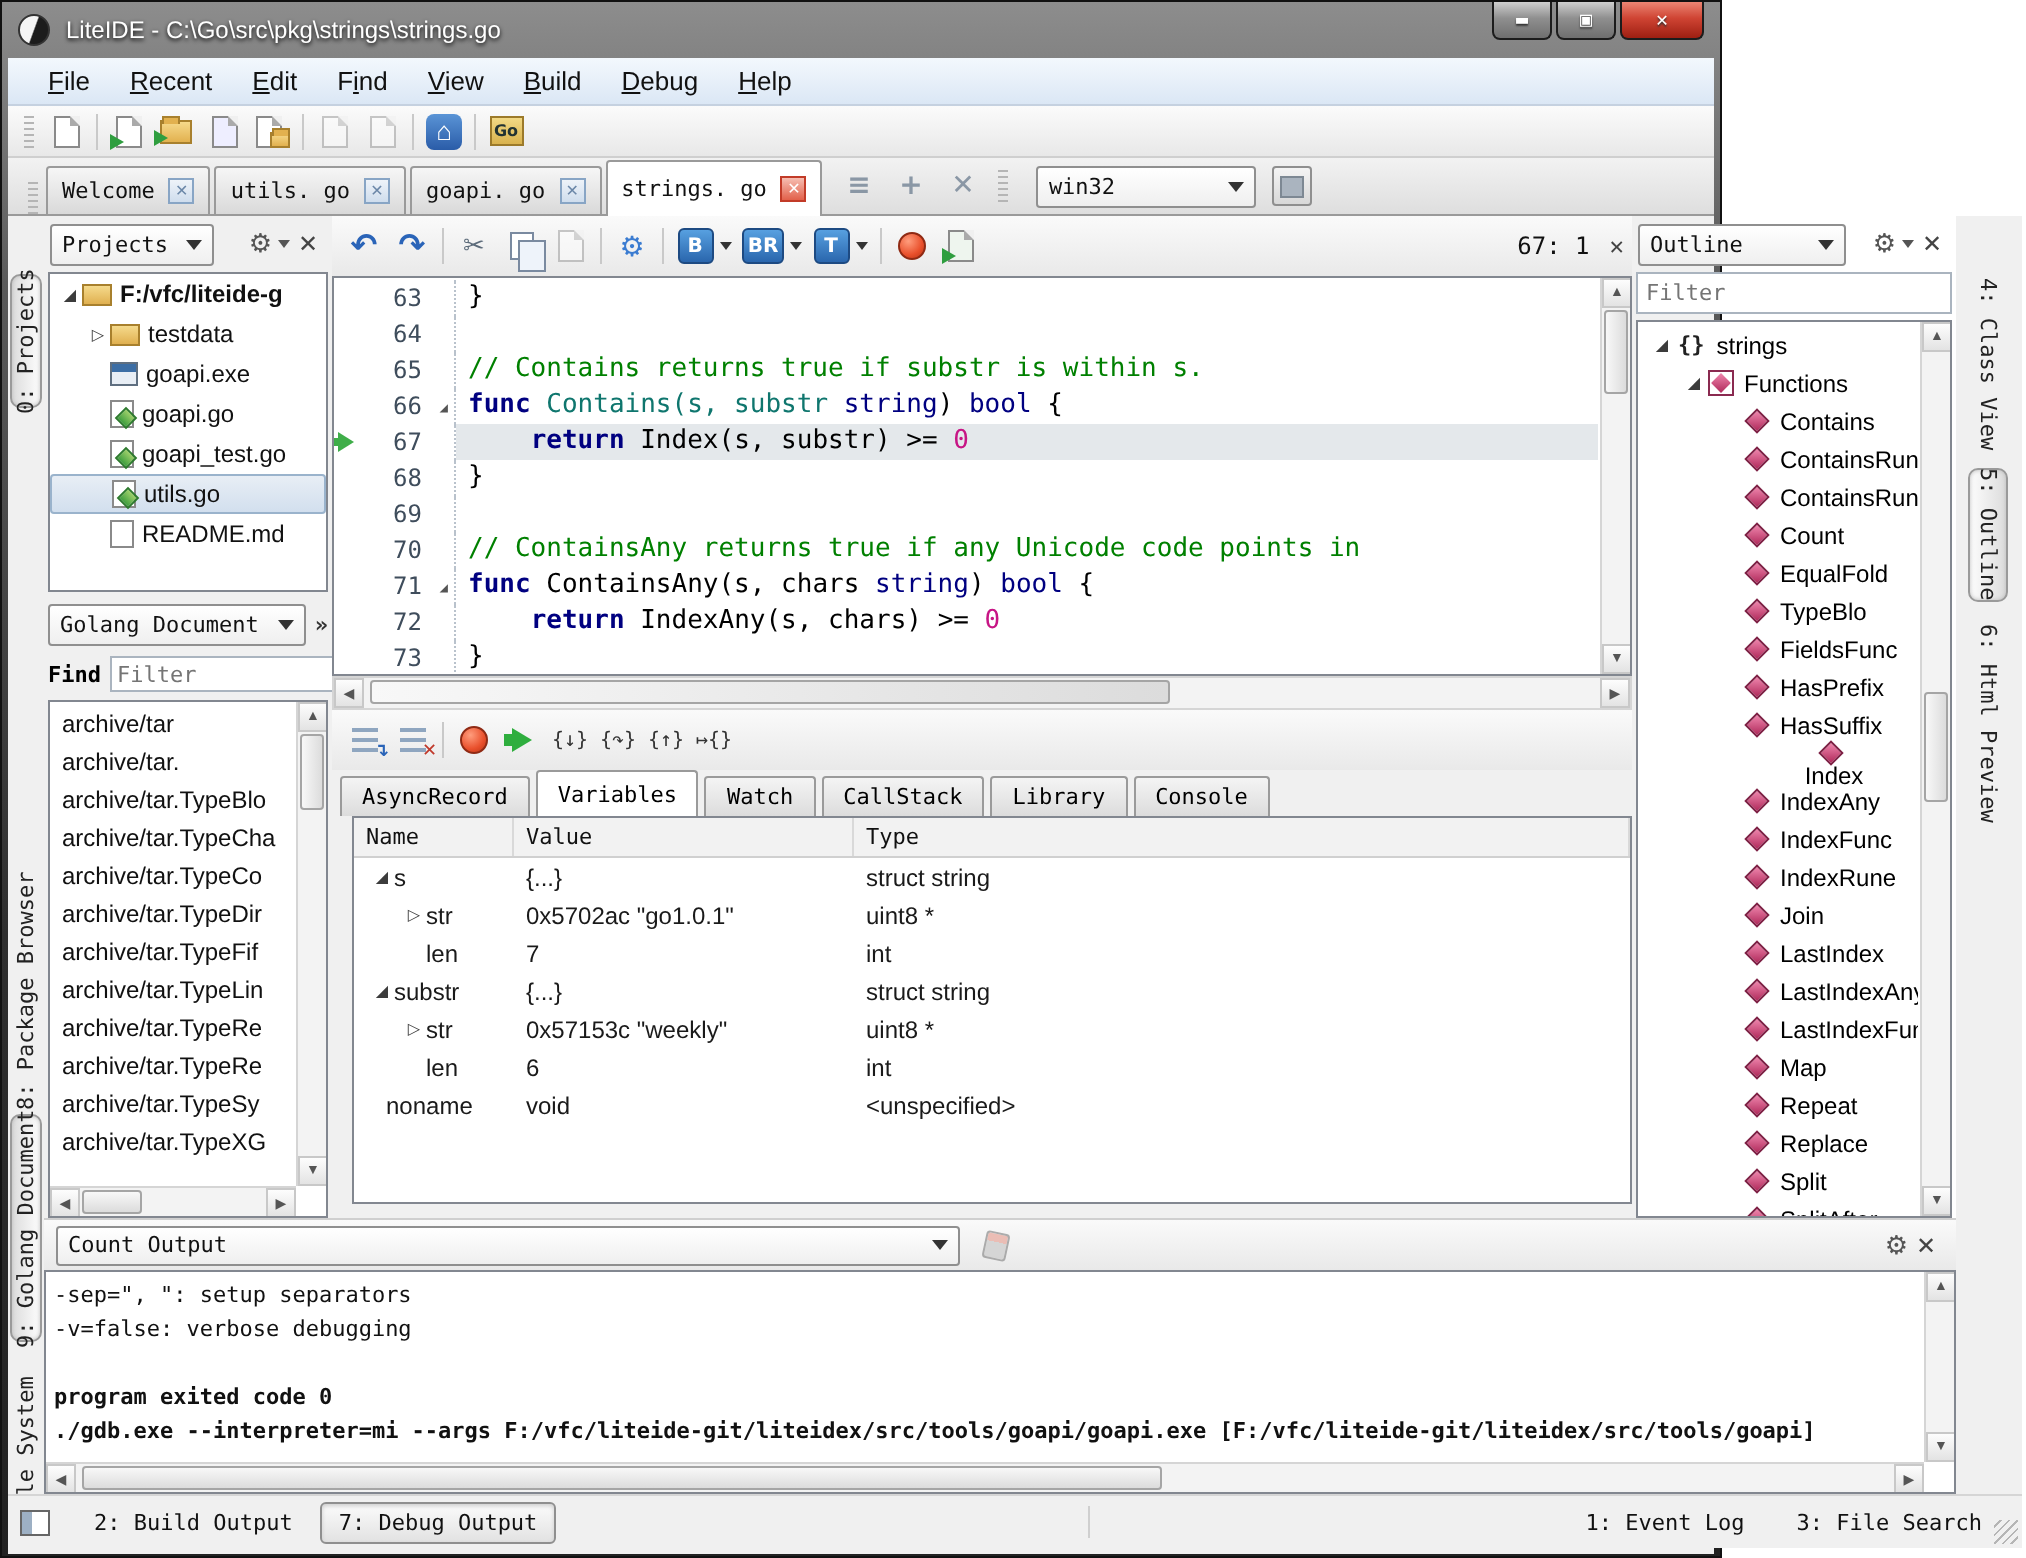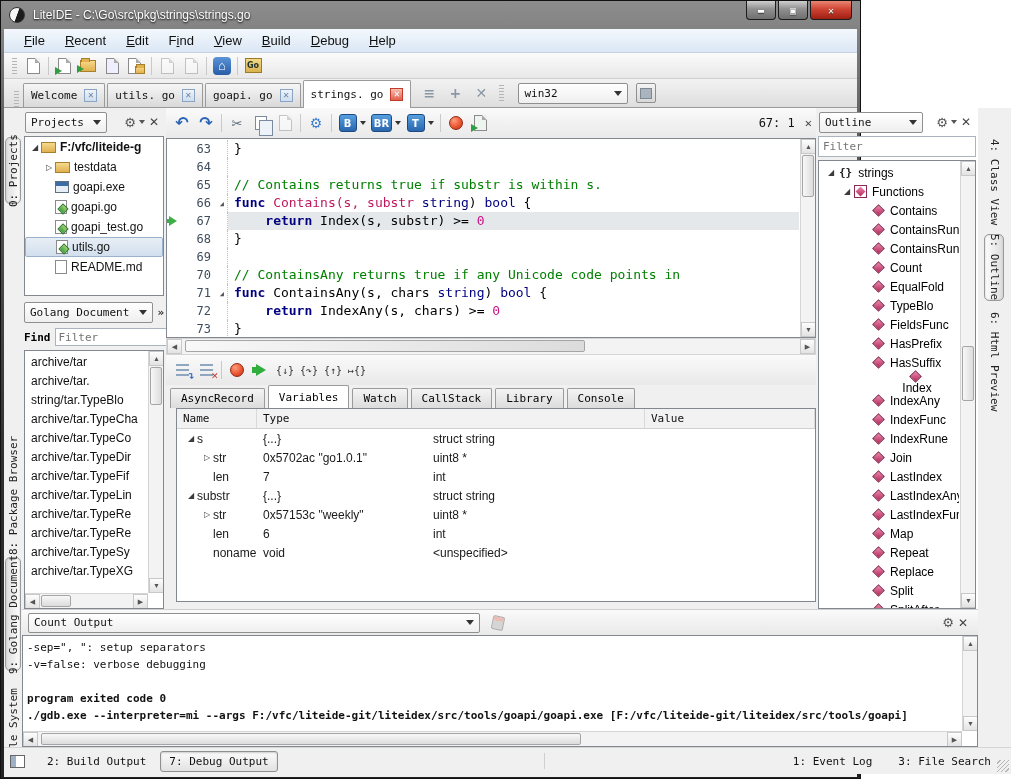--- a/index.html
+++ b/index.html
@@ -364,21 +364,21 @@
         <span class="chev">»</span>
       </div>
       <div class="pp-find">
         <span>Find</span>
         <input placeholder="Filter" style="">
       </div>
       <div class="white-box pp-list">
         <div id="pkg-list" style="position:absolute;left:0;top:2px;right:16px;bottom:16px;overflow:hidden">
             <div class="pkg-item">archive/tar</div>
             <div class="pkg-item">archive/tar.</div>
-            <div class="pkg-item">string/tar.TypeBlo</div>
+            <div class="pkg-item">archive/tar.TypeBlo</div>
             <div class="pkg-item">archive/tar.TypeCha</div>
             <div class="pkg-item">archive/tar.TypeCo</div>
             <div class="pkg-item">archive/tar.TypeDir</div>
             <div class="pkg-item">archive/tar.TypeFif</div>
             <div class="pkg-item">archive/tar.TypeLin</div>
             <div class="pkg-item">archive/tar.TypeRe</div>
             <div class="pkg-item">archive/tar.TypeRe</div>
             <div class="pkg-item">archive/tar.TypeSy</div>
             <div class="pkg-item">archive/tar.TypeXG</div>
           </div>
@@ -461,21 +461,21 @@
               <span class="gut-num">65</span>
               <span class="fold-col"></span>
               <span class="code-text"><span style="color: rgb(0, 128, 0);">// Contains returns true if substr is within s.</span></span>
             </div>
             <div class="code-line">
               <span class="gut-mark"></span>
               <span class="gut-num">66</span>
               <span class="fold-col">
                 <span class="fold-mark">◢</span>
               </span>
-              <span class="code-text"><span style="color: rgb(0, 0, 128); font-weight: bold;">func</span><span style="color: #be185d;"> Contains(s, substr </span><span style="color: rgb(0, 0, 128);">string</span><span style="color: rgb(0, 0, 0);">) </span><span style="color: rgb(0, 0, 128);">bool</span><span style="color: rgb(0, 0, 0);"> {</span></span>
+              <span class="code-text"><span style="color: rgb(0, 0, 128); font-weight: bold;">func</span><span style="color: #0f766e;"> Contains(s, substr </span><span style="color: rgb(0, 0, 128);">string</span><span style="color: rgb(0, 0, 0);">) </span><span style="color: rgb(0, 0, 128);">bool</span><span style="color: rgb(0, 0, 0);"> {</span></span>
             </div>
             <div class="code-line current">
               <span class="gut-mark">
                 <span class="cur-arrow"></span>
               </span>
               <span class="gut-num">67</span>
               <span class="fold-col"></span>
               <span class="code-text"><span style="color: rgb(0, 0, 0);">    </span><span style="color: rgb(0, 0, 128); font-weight: bold;">return</span><span style="color: rgb(0, 0, 0);"> Index(s, substr) &gt;= </span><span style="color: rgb(199, 21, 133);">0</span></span>
             </div>
             <div class="code-line">
@@ -559,22 +559,22 @@
           <div class="dtab">AsyncRecord</div>
           <div class="dtab active">Variables</div>
           <div class="dtab">Watch</div>
           <div class="dtab">CallStack</div>
           <div class="dtab">Library</div>
           <div class="dtab">Console</div>
         </div>
       <div class="white-box var-table">
         <div class="vt-header" id="vt-header">
             <div style="width: 80px;">Name</div>
+            <div style="width: 170px;">Value</div>
             <div style="flex: 1 1 0%;">Type</div>
-            <div style="width: 170px;">Value</div>
           </div>
         <div id="vt-rows">
             <div class="vt-row">
               <span class="c-name" style="padding-left: 8px;">
                 <span class="exp">◢</span>
                 <span>s</span>
               </span>
               <span class="c-val">{...}</span>
               <span class="c-type">struct string</span>
             </div>
@@ -612,21 +612,21 @@
             </div>
             <div class="vt-row">
               <span class="c-name" style="padding-left: 24px;">
                 <span class="exp"></span>
                 <span>len</span>
               </span>
               <span class="c-val">6</span>
               <span class="c-type">int</span>
             </div>
             <div class="vt-row">
-              <span class="c-name" style="padding-left: 24px;">
+              <span class="c-name" style="padding-left: 4px;">
                 <span class="exp"></span>
                 <span>noname</span>
               </span>
               <span class="c-val">void</span>
               <span class="c-type">&lt;unspecified&gt;</span>
             </div>
           </div>
       </div>
     </div>
 

